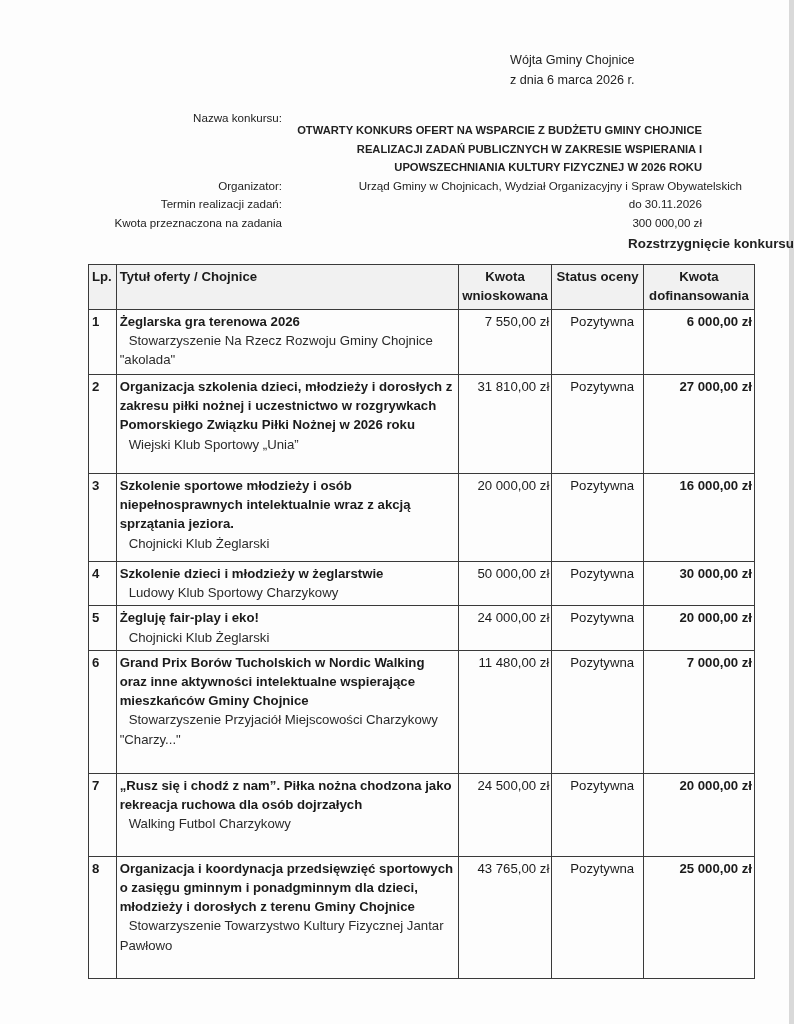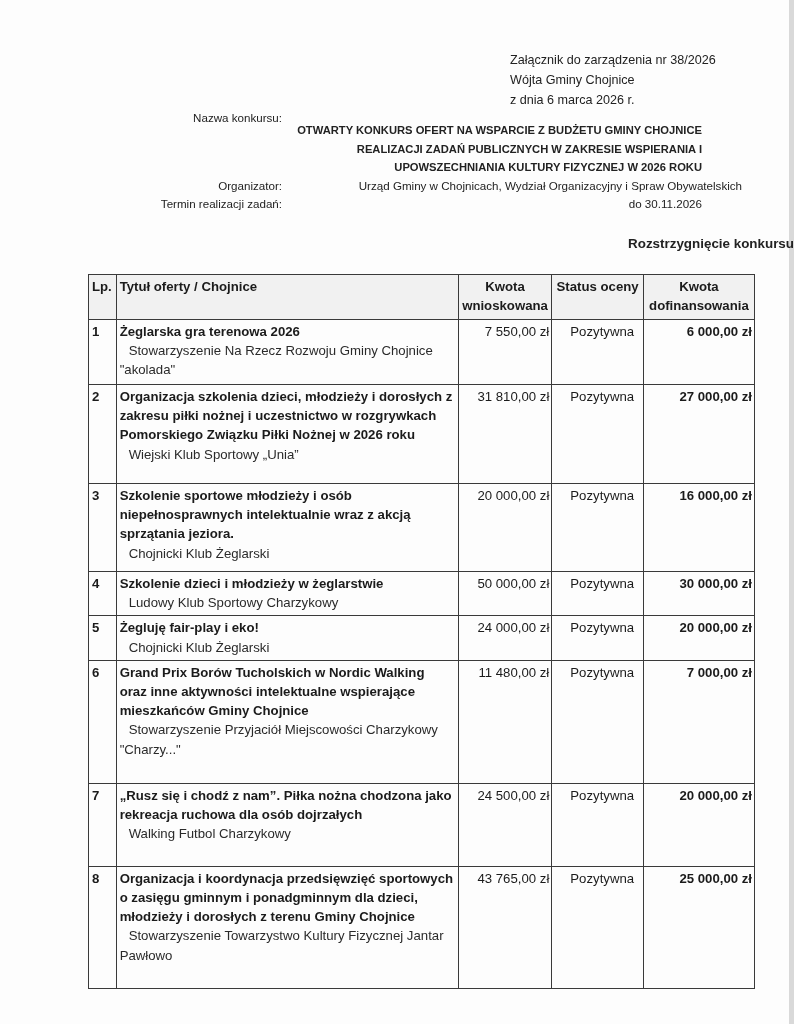--- a/index.html
+++ b/index.html
@@ -12,21 +12,21 @@
   }
   .right-strip { position:absolute; right:0; top:0; width:5px; height:1024px; background:#d9d9d9; }
   .annex { position:absolute; left:510px; top:50px; font-size:12.6px; line-height:20px; color:#222; }
   .meta { position:absolute; left:100px; top:109px; font-size:11.6px; color:#222; }
   .meta-row { display:flex; line-height:18.5px;text-align:right; }
   .meta-label { width:182px; flex:none; }
   .meta-val { width:420px; }
   .meta-val.bold { font-weight:bold; font-size:11.2px;margin-top:12px; }
   .section-title { position:absolute; left:0; width:794px; top:236px; text-align:right; font-size:13.4px; font-weight:bold; color:#222; }
   table {
-    position:absolute; left:88px; top:274px;
+    position:absolute; left:88px; top:264px;
     border-collapse:collapse; font-size:13.2px; line-height:19.2px;
     width:667px;
   }
   th, td { border:1px solid #3a3a3a; vertical-align:top; padding:2px 3px 3px 3px; }
   th { background:#f1f1f1; font-weight:bold; text-align:left; height:39px; }
   th.c { text-align:center;margin-top:48px; }
   col.lp { width:28px; } col.title { width:432px; } col.req { width:94px; } col.st { width:94px; } col.grant { width:113px; }
   td.lp { font-weight:bold; }
   .t-title { font-weight:bold; }
   .t-org { font-weight:normal; color:#2a2a2a; text-indent:9px; }
@@ -34,37 +34,40 @@
   td.grant { text-align:right; font-weight:bold; padding-right:2px; }
   td.st { padding-left:18px; }
   .footer { position:absolute; top:1017px; left:398px; font-size:13px; color:#333; letter-spacing:2px; }
 </style>
 </head>
 <body>
 
 <div class="right-strip"></div>
 
 <div class="annex">
-  <div>Załącznik do zarządzenia  nr  38/2026</div>
   <div>Wójta Gminy Chojnice</div>
   <div>z dnia 6 marca 2026 r.</div>
 </div>
 
 <div class="meta">
   <div class="meta-row">
     <div class="meta-label">Nazwa konkursu:</div>
     <div class="meta-val bold">OTWARTY KONKURS OFERT NA WSPARCIE Z BUDŻETU GMINY CHOJNICE REALIZACJI ZADAŃ PUBLICZNYCH W ZAKRESIE WSPIERANIA I UPOWSZECHNIANIA KULTURY FIZYCZNEJ W 2026 ROKU</div>
   </div>
   <div class="meta-row">
     <div class="meta-label">Organizator:</div>
     <div class="meta-val" style="width:460px">Urząd Gminy w Chojnicach, Wydział Organizacyjny i Spraw Obywatelskich</div>
   </div>
   <div class="meta-row">
     <div class="meta-label">Termin realizacji zadań:</div>
     <div class="meta-val">do 30.11.2026</div>
+  </div>
+  <div class="meta-row">
+    <div class="meta-label">Kwota przeznaczona na zadania</div>
+    <div class="meta-val">300 000,00 zł</div>
   </div>
 </div>
 
 <div class="section-title">Rozstrzygnięcie konkursu</div>
 
 <table>
   <colgroup>
       <col class="lp">
       <col class="title">
       <col class="req">

